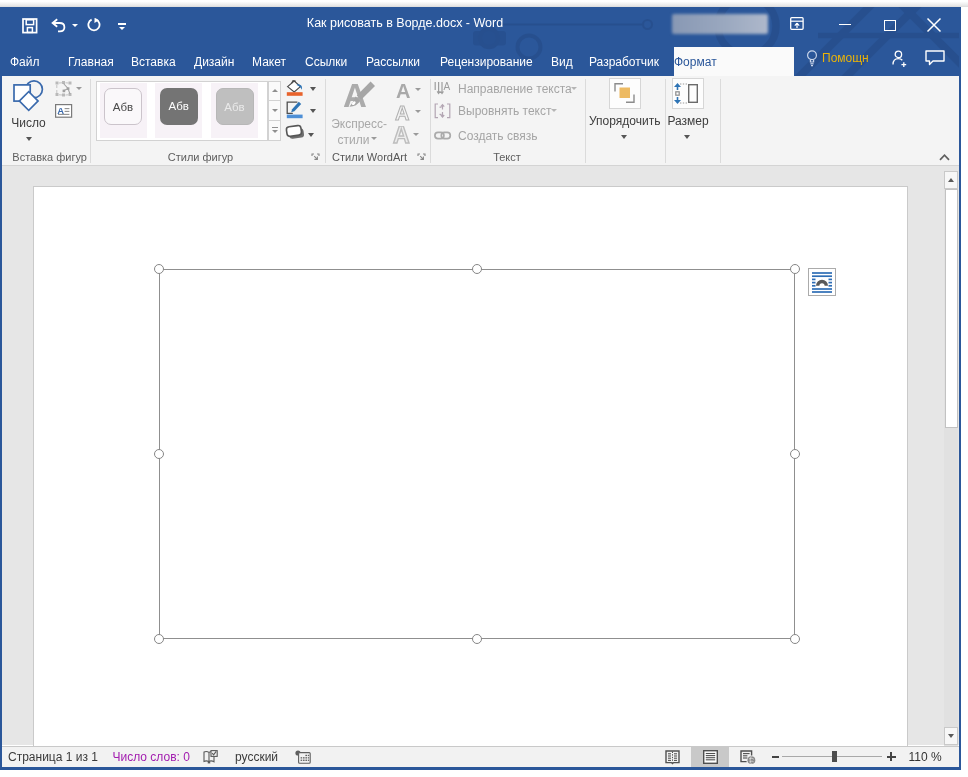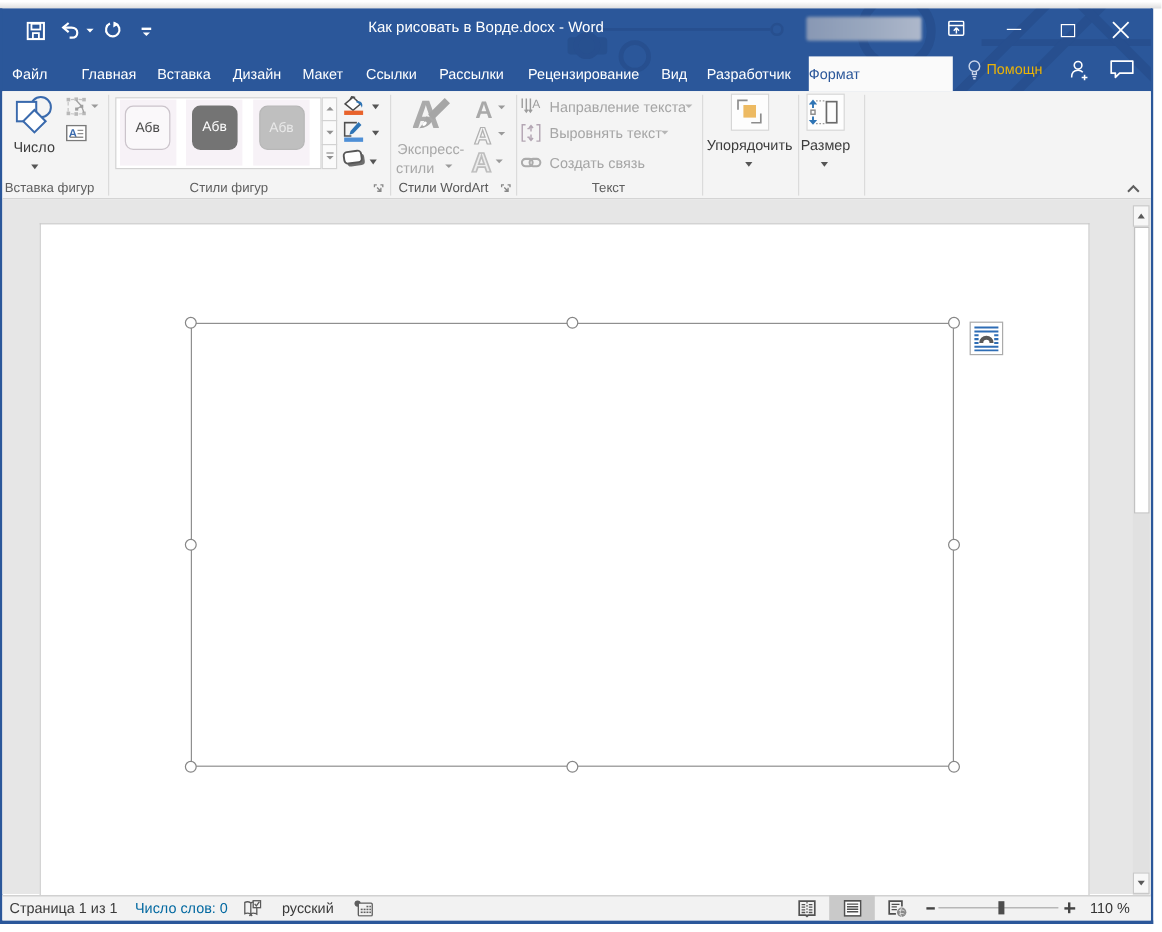--- a/index.html
+++ b/index.html
@@ -160,21 +160,21 @@
 
 <svg class="a" style="left:55px;top:103.5px" width="18" height="14" viewBox="0 0 18 14">
  <rect x="0.6" y="0.6" width="16" height="12.6" fill="#fff" stroke="#7a7a7a" stroke-width="1.2"></rect>
  <text x="2.2" y="10" font-size="9.5" font-weight="bold" fill="#3a6aad" font-family="Liberation Sans">A</text>
  <g stroke="#8f8f8f" stroke-width="1.1">
       <line x1="9.6" y1="4.6" x2="14.4" y2="4.6"></line>
       <line x1="9.6" y1="7.4" x2="14.4" y2="7.4"></line>
       <line x1="3" y1="10.4" x2="14.4" y2="10.4"></line>
     </g>
 </svg>
-<div class="cap" style="left:4px;width:83px;text-align:left">Вставка фигур</div>
+<div class="cap" style="left:4px;width:83px;text-align:right">Вставка фигур</div>
 <div class="sep" style="left:90px"></div>
 
 <div class="a" style="left:96px;top:80.5px;width:172px;height:60px;background:#fff;border:1px solid #d2d2d2;box-sizing:border-box"></div>
 <div class="a" style="left:99.5px;top:83px;width:47px;height:55px;background:#f7f2f7"></div>
 <div class="a" style="left:155.3px;top:83px;width:47px;height:55px;background:#f7f2f7"></div>
 <div class="a" style="left:211px;top:83px;width:47px;height:55px;background:#f7f2f7"></div>
 <div class="chip" style="left:104px;background:#faf8fa;border:1px solid #cbc4cb;color:#4a4a4a;box-sizing:border-box">Абв</div>
 <div class="chip" style="left:159.8px;background:#747474;color:#fdfdfd">Абв</div>
 <div class="chip" style="left:215.5px;background:#bfbfbf;border:1px solid #b7b7b7;color:#e9e9e9;box-sizing:border-box">Абв</div>
 
@@ -201,37 +201,37 @@
 </svg>
 <div class="dd" style="left:309.5px;top:109px"></div>
 
 <svg class="a" style="left:285px;top:123.5px" width="21" height="17" viewBox="0 0 21 17">
  <g transform="rotate(-8 10 8)">
   <rect x="4" y="5" width="14.6" height="9.4" rx="3" fill="#6e6e6e"></rect>
   <rect x="1.8" y="2" width="14.6" height="9.6" rx="3" fill="#fff" stroke="#575757" stroke-width="1.6"></rect>
  </g>
 </svg>
 <div class="dd" style="left:308px;top:132.5px"></div>
-<div class="cap" style="left:158px;width:85px;">Стили фигур</div>
+<div class="cap" style="left:158px;width:85px;text-align:center">Стили фигур</div>
 <svg class="a" style="left:310.5px;top:152.5px" width="9" height="9" viewBox="0 0 9 9">
  <g stroke="#878787" stroke-width="1.1" fill="none">
       <path d="M1 3 V1 H3 M6 1 H8 V3"></path>
       <path d="M3.2 3.2 L6.4 6.4 M6.4 3.4 V6.4 H3.4"></path>
     </g>
 </svg>
 <div class="sep" style="left:325px"></div>
 
 <svg class="a" style="left:344px;top:80px" width="33" height="31" viewBox="0 0 33 31">
  <text x="-1" y="27" font-size="33" font-weight="bold" fill="#ababab" font-family="Liberation Sans">A</text>
  <polygon points="26.6,1.6 31,6 17.2,19.8 12.8,15.4" fill="#a6a6a6"></polygon>
  <path d="M11.6 16.6 L16 21 Q13 26.5 5.4 26.8 Q9.6 22.4 11.6 16.6 Z" fill="#a6a6a6"></path>
  <ellipse cx="9.8" cy="23.2" rx="2.2" ry="1.3" fill="#fff" transform="rotate(-42 9.8 23.2)"></ellipse>
 </svg>
 <div class="rowtx" style="left:330px;top:116.5px;width:57px;text-align:right;color:#a8a8a8">Экспресс-</div>
-<div class="rowtx" style="left:330px;top:132.5px;width:47px;color:#a8a8a8">стили</div>
+<div class="rowtx" style="left:330px;top:132.5px;width:47px;text-align:center;color:#a8a8a8">стили</div>
 <div class="dds" style="left:371px;top:137px"></div>
 <svg class="a" style="left:395px;top:83px" width="17" height="16" viewBox="0 0 17 16">
  <text x="1" y="15" font-size="20" font-weight="bold" fill="#a9a9a9" font-family="Liberation Sans">А</text>
 </svg>
 <div class="dds" style="left:414.5px;top:88px"></div>
 <svg class="a" style="left:394px;top:104.5px" width="18" height="16" viewBox="0 0 18 16">
  <text x="1" y="15" font-size="20" font-weight="bold" fill="none" stroke="#b0b0b0" stroke-width="1" font-family="Liberation Sans">А</text>
 </svg>
 <div class="dds" style="left:414.5px;top:110px"></div>
 <svg class="a" style="left:392px;top:126px" width="21" height="18" viewBox="0 0 21 18">
@@ -352,21 +352,21 @@
 
 <div class="a" style="left:944px;top:171px;width:14px;height:574.5px;background:#e1e1e1"></div>
 <div class="a" style="left:944px;top:171px;width:14px;height:18px;background:#f7f7f7;border:1px solid #c9c9c9;box-sizing:border-box"></div>
 <div class="a" style="left:947.5px;top:177.5px;width:0;height:0;border-left:3.5px solid transparent;border-right:3.5px solid transparent;border-bottom:4.5px solid #5a5a5a"></div>
 <div class="a" style="left:944.5px;top:189px;width:13px;height:239px;background:#fff;border:1px solid #c2c2c2;box-sizing:border-box"></div>
 <div class="a" style="left:944px;top:727px;width:14px;height:18px;background:#f7f7f7;border:1px solid #c9c9c9;box-sizing:border-box"></div>
 <div class="a" style="left:947.5px;top:734px;width:0;height:0;border-left:3.5px solid transparent;border-right:3.5px solid transparent;border-top:4.5px solid #5a5a5a"></div>
 
 <div class="a" id="status" style="left:1.5px;top:745.5px;width:957px;height:21.3px;background:#f2f2f2;border-top:1px solid #c9c9c9;box-sizing:border-box"></div>
 <div class="a" style="left:8px;top:750px;font-size:12px;color:#3a3a3a;white-space:nowrap">Страница 1 из 1</div>
-<div class="a" style="left:112.5px;top:750px;font-size:12px;color:#0369a1;white-space:nowrap">Число слов: 0</div>
+<div class="a" style="left:112.5px;top:750px;font-size:12px;color:#a21caf;white-space:nowrap">Число слов: 0</div>
 <svg class="a" style="left:203px;top:750px" width="15" height="14" viewBox="0 0 15 14">
  <g stroke="#5a5a5a" stroke-width="1.1" fill="none">
   <path d="M1 2 C2.7 1.2 4.5 1.4 6 2.4 V11.8 C4.5 10.8 2.7 10.6 1 11.4 Z"></path>
   <path d="M6 2.4 C7 1.8 8 1.5 9 1.5 M11 6 V11.8 C9.3 10.8 7.6 10.6 6 11.4 V11.8"></path>
   <path d="M6 11.8 L4.9 13.4 M6 11.8 L7.1 13.4"></path>
   <rect x="8" y="0.6" width="6.2" height="5.8" fill="#f2f2f2"></rect>
   <path d="M9.2 3.2 L10.6 4.9 L13.2 1.4"></path>
  </g>
 </svg>
 <div class="a" style="left:235px;top:750px;font-size:12px;color:#3a3a3a;white-space:nowrap">русский</div>

